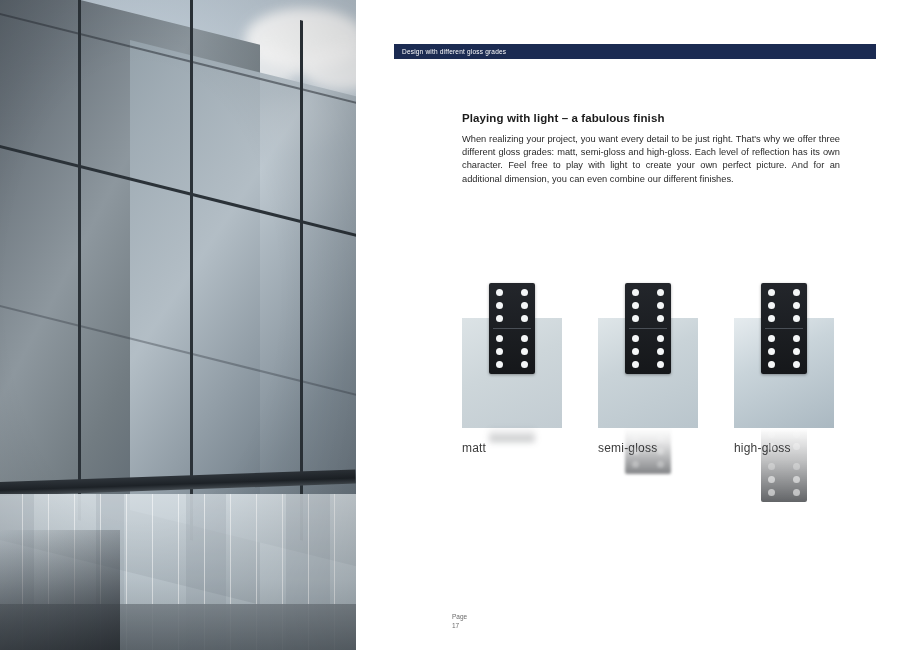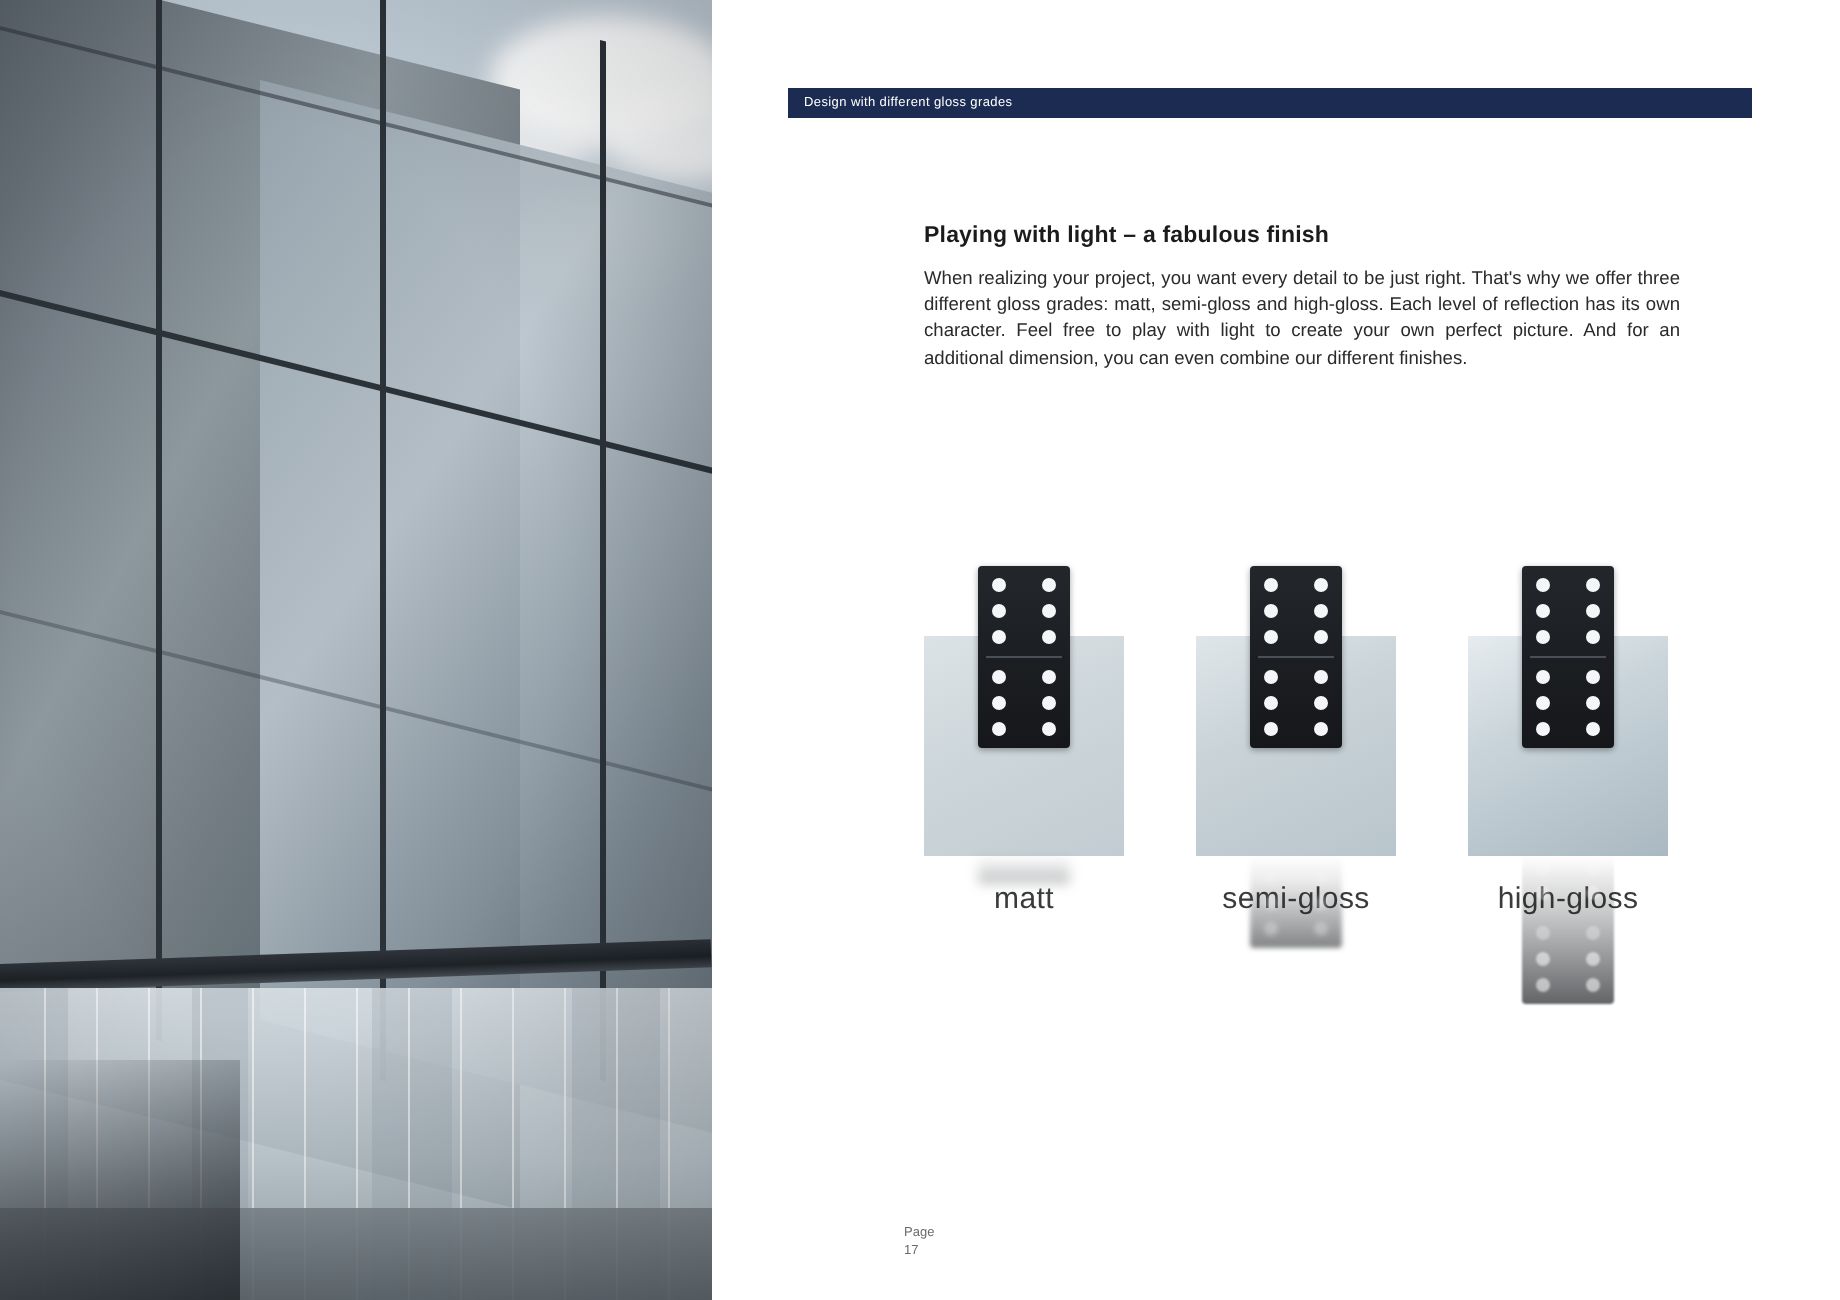--- a/index.html
+++ b/index.html
@@ -251,22 +251,22 @@
     border-radius: 50%;
     background: rgba(255,255,255,.55);
   }
   .refl-pip.dim { background: rgba(255,255,255,.30); }
   .refl-pip.faint { background: rgba(255,255,255,.16); }
 
   .caption {
     position: absolute;
     top: 158px;
     width: 100px;
-    text-align: center;
-    font-size: 15px;
+    text-align: left;
+    font-size: 12px;
     color: #3b3b3b;
     letter-spacing: .2px;
   }
 
   
   .footer {
     position: absolute;
     left: 96px; top: 612px;
     font-size: 6.5px;
     color: #6a6a6a;

